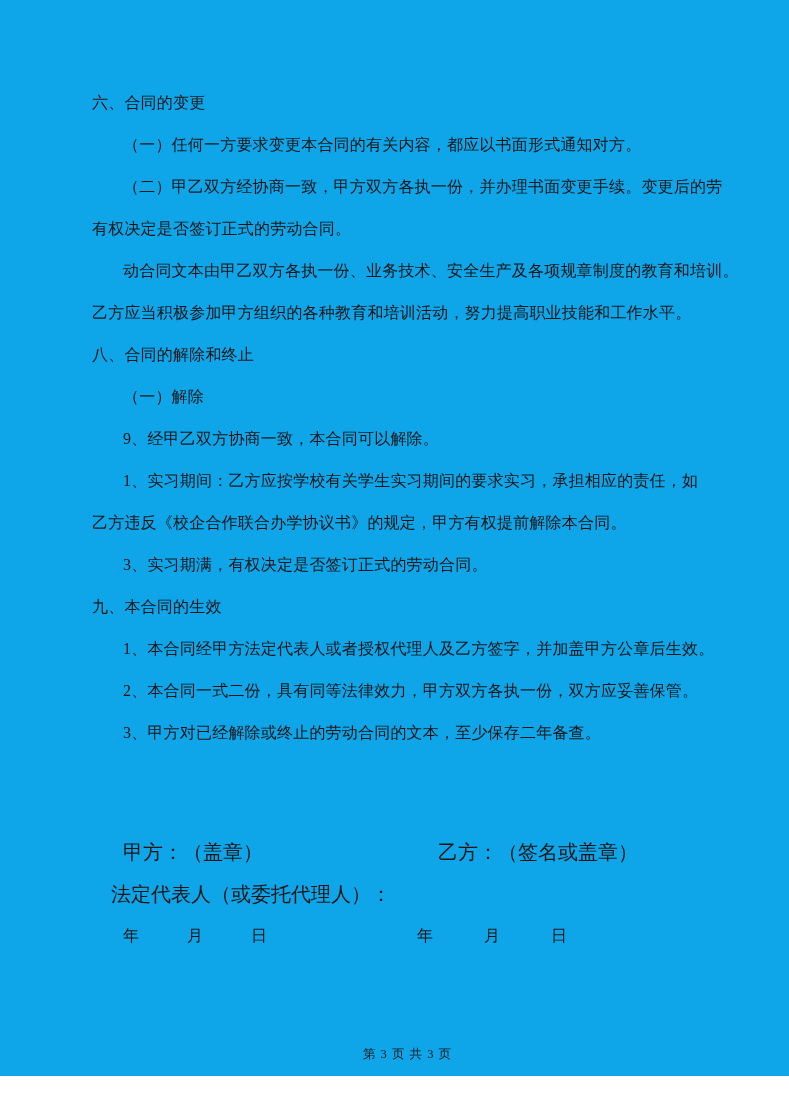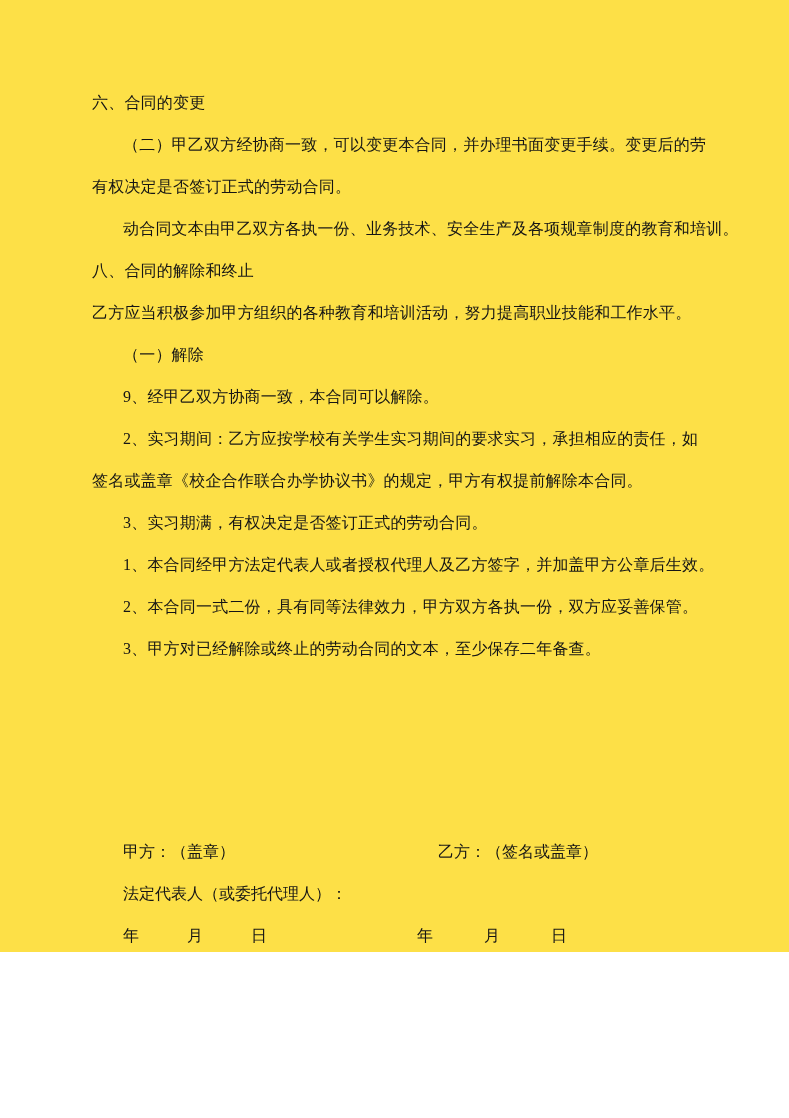--- a/index.html
+++ b/index.html
@@ -3,22 +3,22 @@
 <meta charset="utf-8">
 <style>
   html, body {
     margin: 0;
     padding: 0;
     background: #ffffff;
   }
   .page {
     position: relative;
     width: 789px;
-    height: 952px;
-    background: #fde047;
+    height: 1076px;
+    background: #0ea5e9;
     font-family: "Liberation Serif", "DejaVu Serif", serif;
     color: #151515;
     overflow: hidden;
     text-decoration: underline;
   }
   .content {
     position: absolute;
     top: 82px;
     left: 92px;
     width: 620px;
@@ -27,27 +27,27 @@
     font-size: 16px;
     line-height: 42px;
     white-space: nowrap;
     letter-spacing: 0.2px;
   }
   .indent {
     text-indent: 31px;
   }
   .sig-row {
     position: absolute;
-    font-size: 16px;
+    font-size: 20px;
     line-height: 20px;
     white-space: nowrap;
   }
   .sig-party-a   { left: 123px; top: 842px; }
   .sig-party-b   { left: 438px; top: 842px; }
-  .sig-legal-rep { left: 123px; top: 884px; text-align: right; }
+  .sig-legal-rep { left: 111px; top: 884px; text-align: right; }
   .date-group {
     position: absolute;
     top: 926px;
     display: flex;
     font-size: 16px;
     line-height: 20px;
   }
   .date-group-a { left: 123px; gap: 48px; }
   .date-group-b { left: 417px; gap: 51px; }
   .footer {
@@ -62,30 +62,32 @@
     transform: translateX(13px);
   }
 </style>
 </head>
 <body>
 
 <div class="page">
 
   <div class="content">
     <div class="line">六、合同的变更</div>
-    <div class="line indent">（二）甲乙双方经协商一致，可以变更本合同，并办理书面变更手续。变更后的劳</div>
+    <div class="line indent">（一）任何一方要求变更本合同的有关内容，都应以书面形式通知对方。</div>
+    <div class="line indent">（二）甲乙双方经协商一致，甲方双方各执一份，并办理书面变更手续。变更后的劳</div>
     <div class="line">有权决定是否签订正式的劳动合同。</div>
     <div class="line indent">动合同文本由甲乙双方各执一份、业务技术、安全生产及各项规章制度的教育和培训。</div>
+    <div class="line">乙方应当积极参加甲方组织的各种教育和培训活动，努力提高职业技能和工作水平。</div>
     <div class="line">八、合同的解除和终止</div>
-    <div class="line">乙方应当积极参加甲方组织的各种教育和培训活动，努力提高职业技能和工作水平。</div>
     <div class="line indent">（一）解除</div>
     <div class="line indent">9、经甲乙双方协商一致，本合同可以解除。</div>
-    <div class="line indent">2、实习期间：乙方应按学校有关学生实习期间的要求实习，承担相应的责任，如</div>
-    <div class="line">签名或盖章《校企合作联合办学协议书》的规定，甲方有权提前解除本合同。</div>
+    <div class="line indent">1、实习期间：乙方应按学校有关学生实习期间的要求实习，承担相应的责任，如</div>
+    <div class="line">乙方违反《校企合作联合办学协议书》的规定，甲方有权提前解除本合同。</div>
     <div class="line indent">3、实习期满，有权决定是否签订正式的劳动合同。</div>
+    <div class="line">九、本合同的生效</div>
     <div class="line indent">1、本合同经甲方法定代表人或者授权代理人及乙方签字，并加盖甲方公章后生效。</div>
     <div class="line indent">2、本合同一式二份，具有同等法律效力，甲方双方各执一份，双方应妥善保管。</div>
     <div class="line indent">3、甲方对已经解除或终止的劳动合同的文本，至少保存二年备查。</div>
   </div>
 
   <div class="sig-row sig-party-a">甲方：（盖章）</div>
   <div class="sig-row sig-party-b">乙方：（签名或盖章）</div>
   <div class="sig-row sig-legal-rep">法定代表人（或委托代理人）：</div>
 
   <div class="date-group date-group-a">

